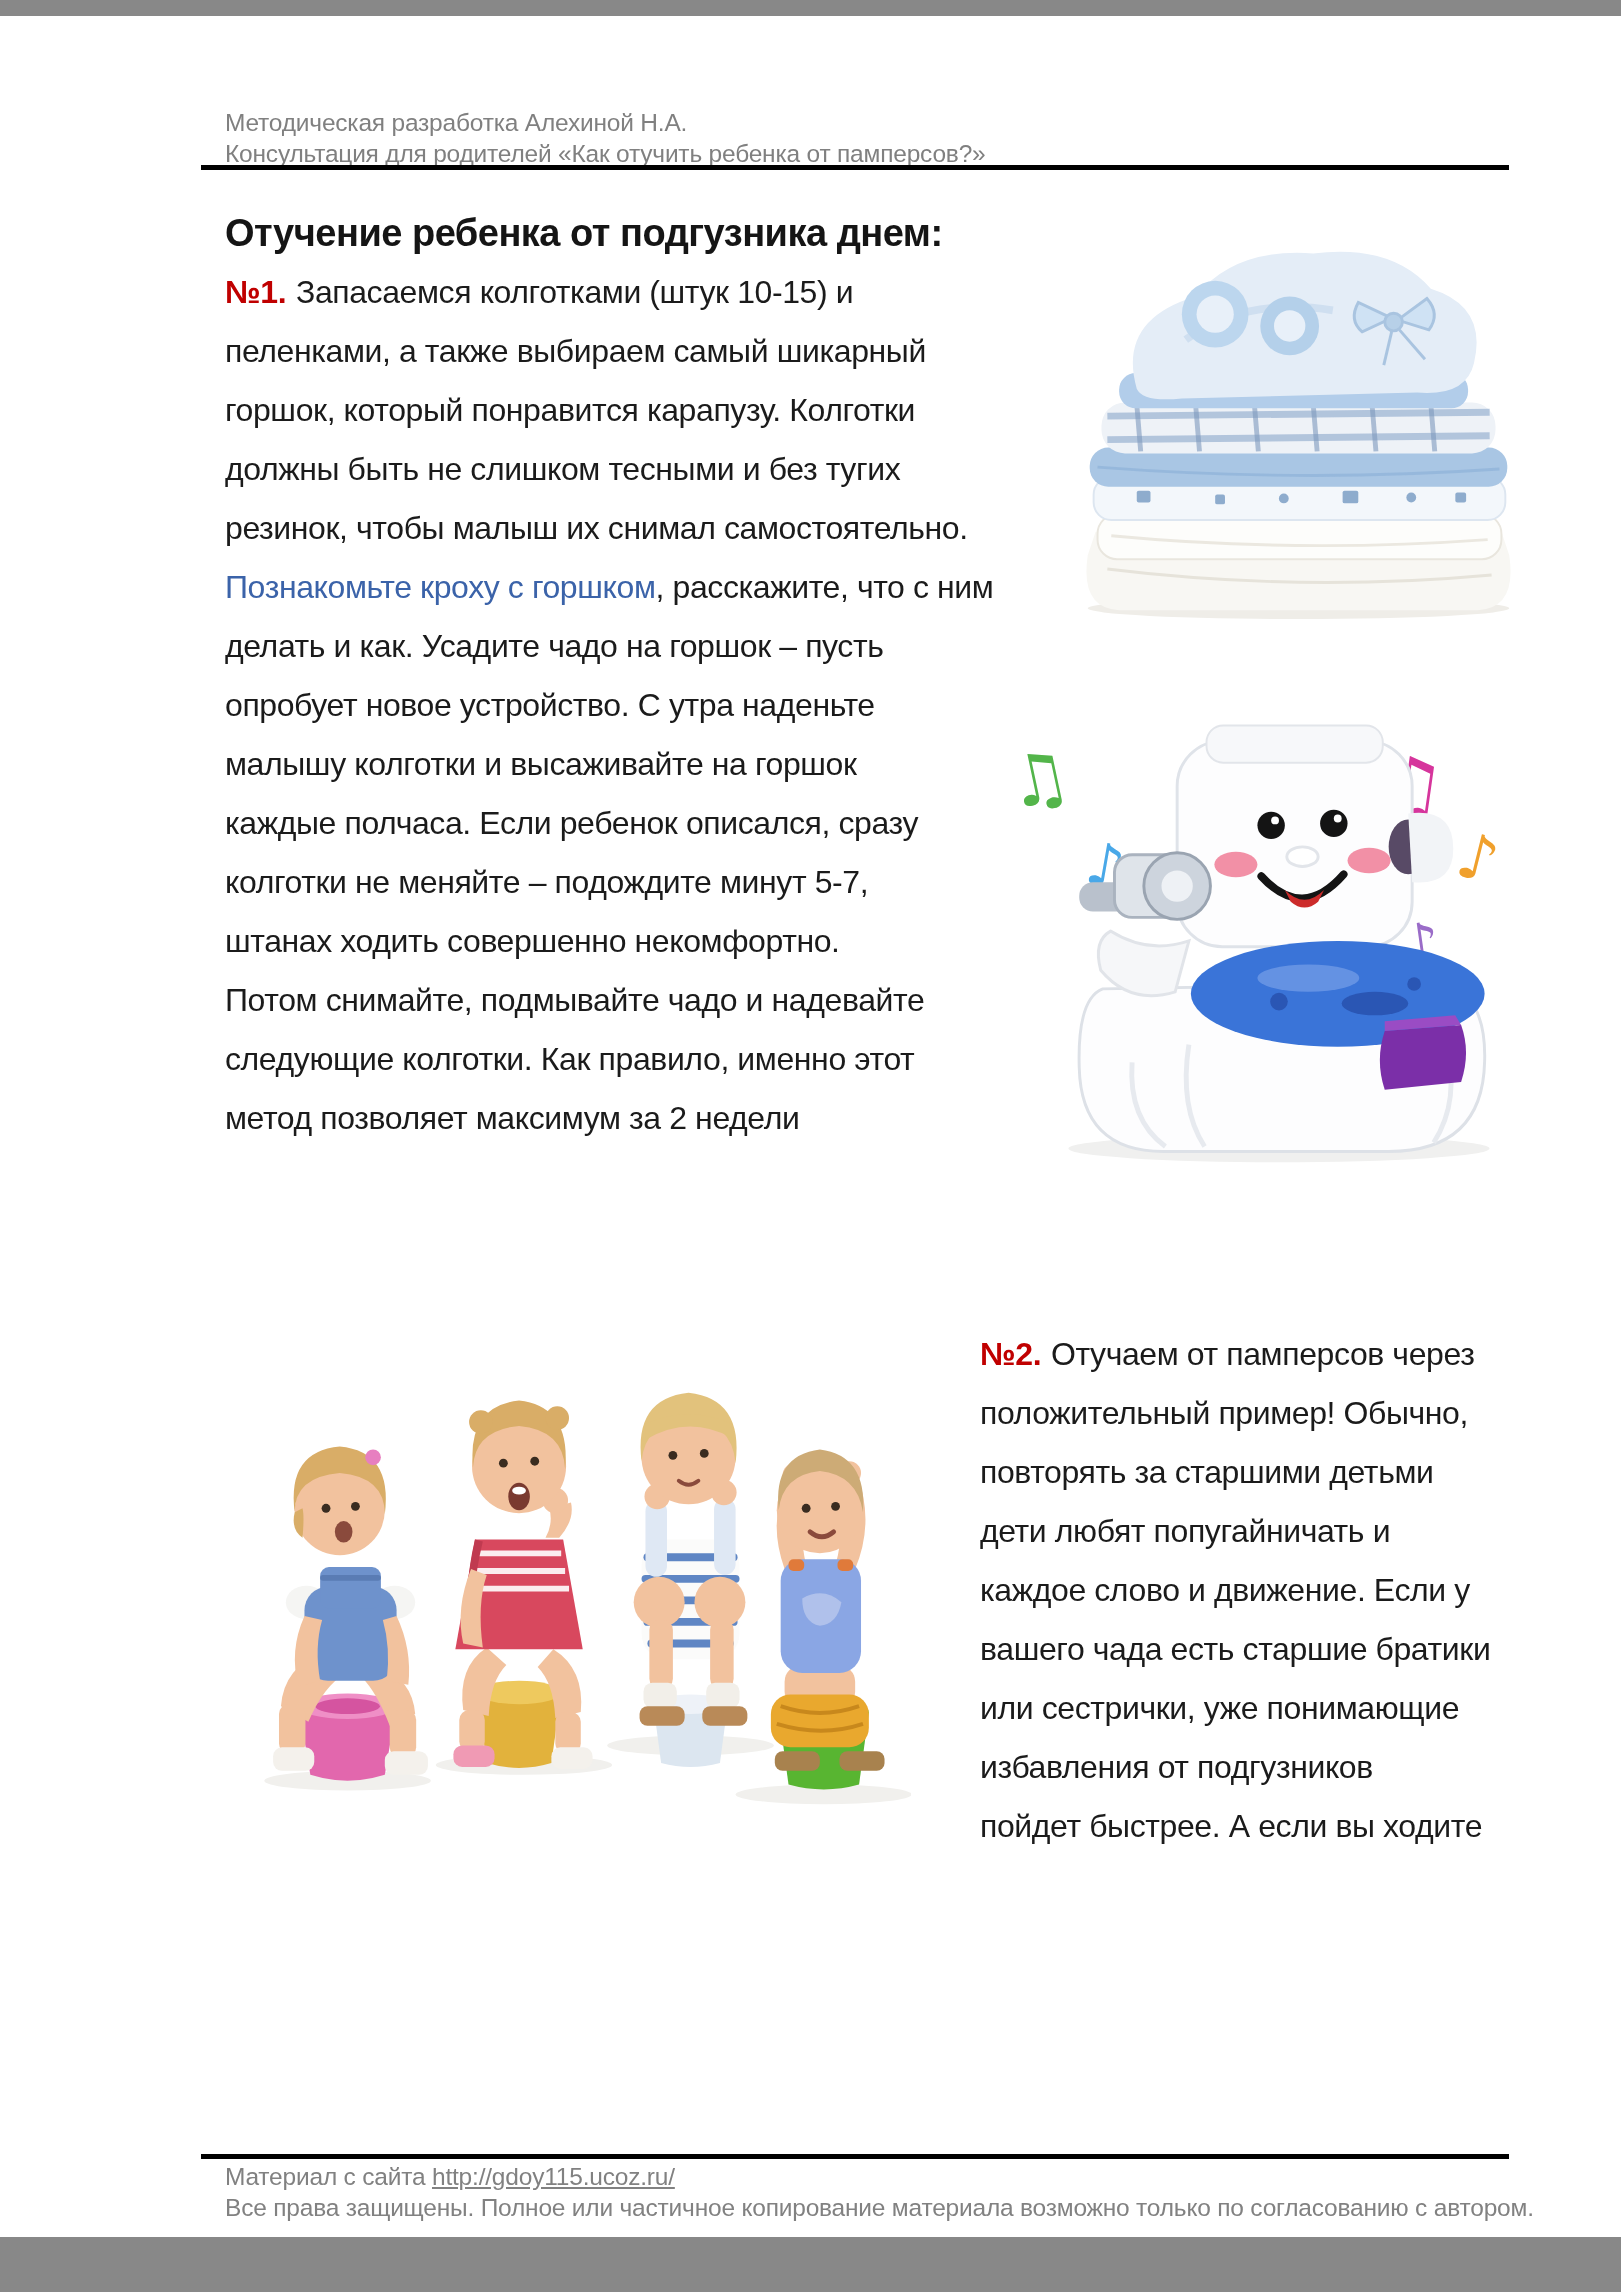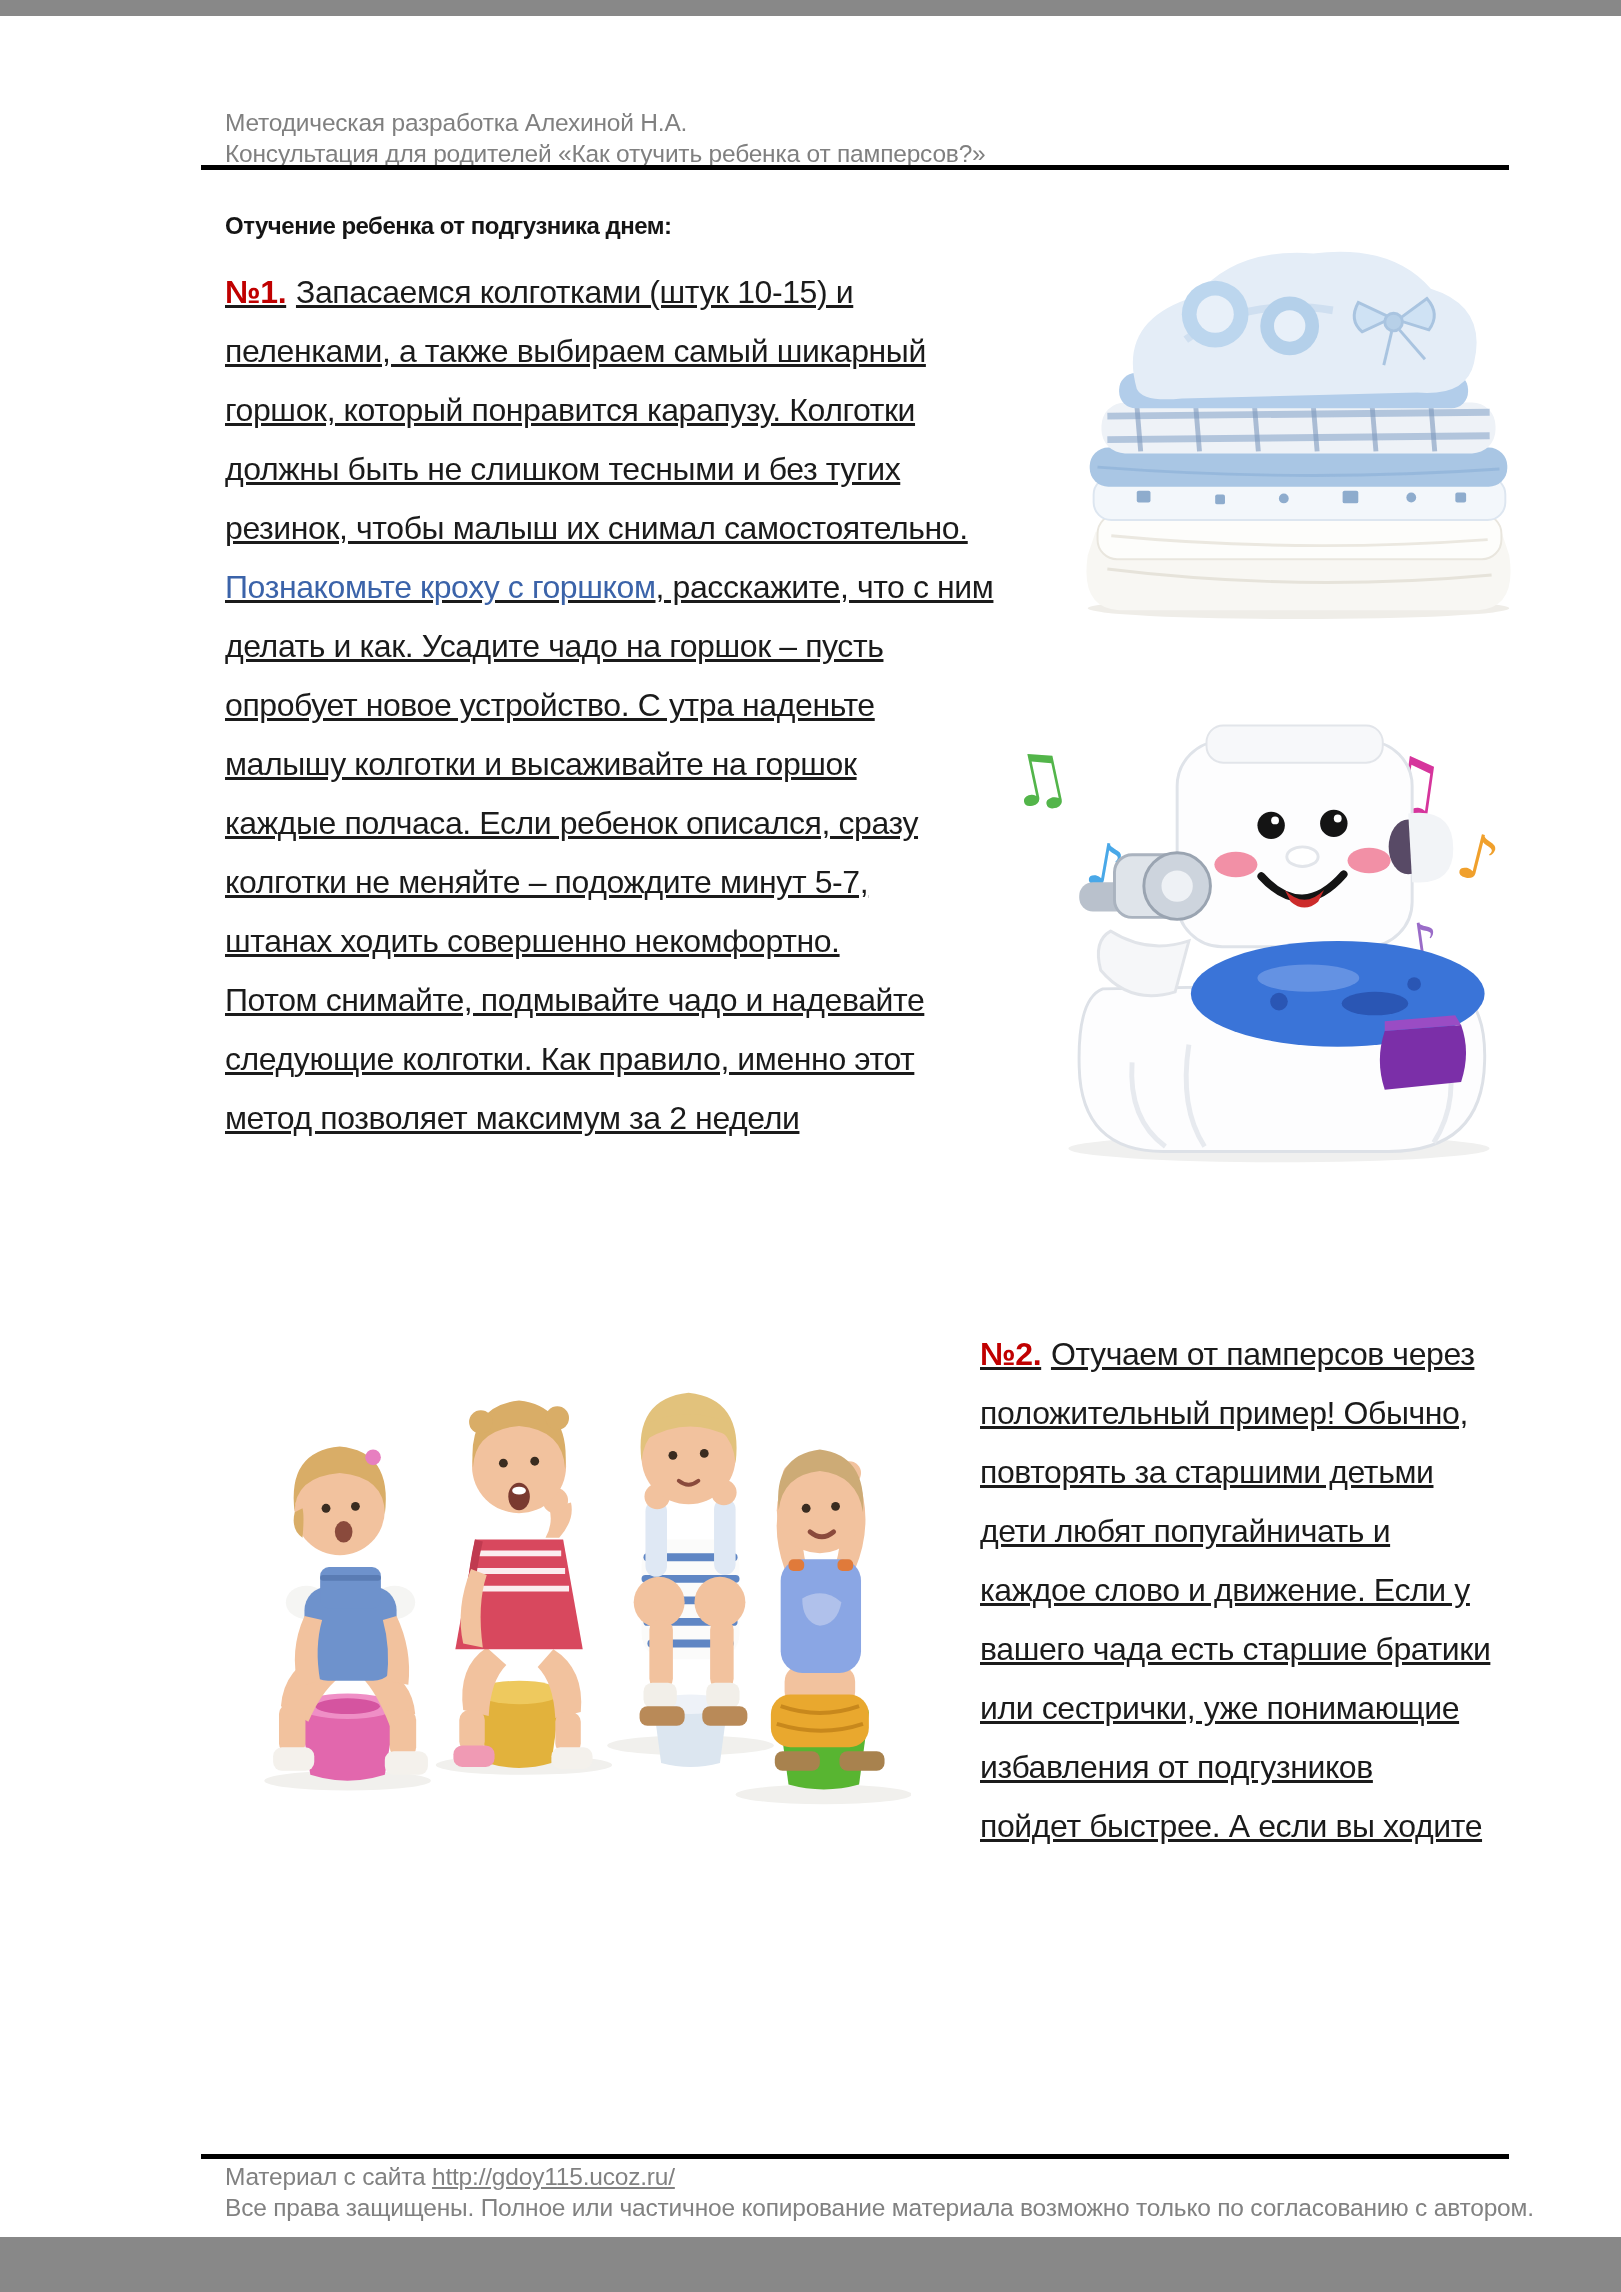--- a/index.html
+++ b/index.html
@@ -9,24 +9,24 @@
     font-family:"Liberation Sans", sans-serif; color:#1b1b1b;
   }
   .hdr { position:absolute; left:225px; font-size:24.5px; color:#808080; letter-spacing:-0.2px; white-space:nowrap; }
   .hdr1 { top:93px; }
   .hdr2 { top:124px; }
   .rule { position:absolute; left:201px; width:1308px; height:4.9px; background:#000; }
   .rule-top { top:149px; }
   .rule-bottom { top:2138px; }
   .doc-title {
     position:absolute; left:225px; top:196px; margin:0;
-    font-size:24px; font-weight:bold; letter-spacing:-0.5px; white-space:nowrap; color:#151515;
+    font-size:38px; font-weight:bold; letter-spacing:-0.5px; white-space:nowrap; color:#151515;
   }
   .para { position:absolute; font-size:32px; letter-spacing:-0.4px; color:#1b1b1b; }
-  .para .line { height:59px; line-height:59px; white-space:nowrap;text-decoration:underline; }
+  .para .line { height:59px; line-height:59px; white-space:nowrap; }
   .p1 { left:225px; top:247px; }
   .p2 { left:980px; top:1309px; }
   .p3 { left:225px; top:1901px; }
   .marker { color:#C00000; font-weight:bold; margin-right:9.8px; }
   .doc-link { color:#3B63A9; text-decoration:none; cursor:pointer; }
   .photo { position:absolute; }
   .img-clothes  { left:1068px; top:208px; width:461px; height:397px; }
   .img-potty    { left:985px; top:684px; width:539px; height:472px; }
   .img-children { left:230px;  top:1259px; width:681px; height:541px; }
   .ftr { position:absolute; left:225px; font-size:24.5px; color:#818181; letter-spacing:-0.2px; white-space:nowrap; }

